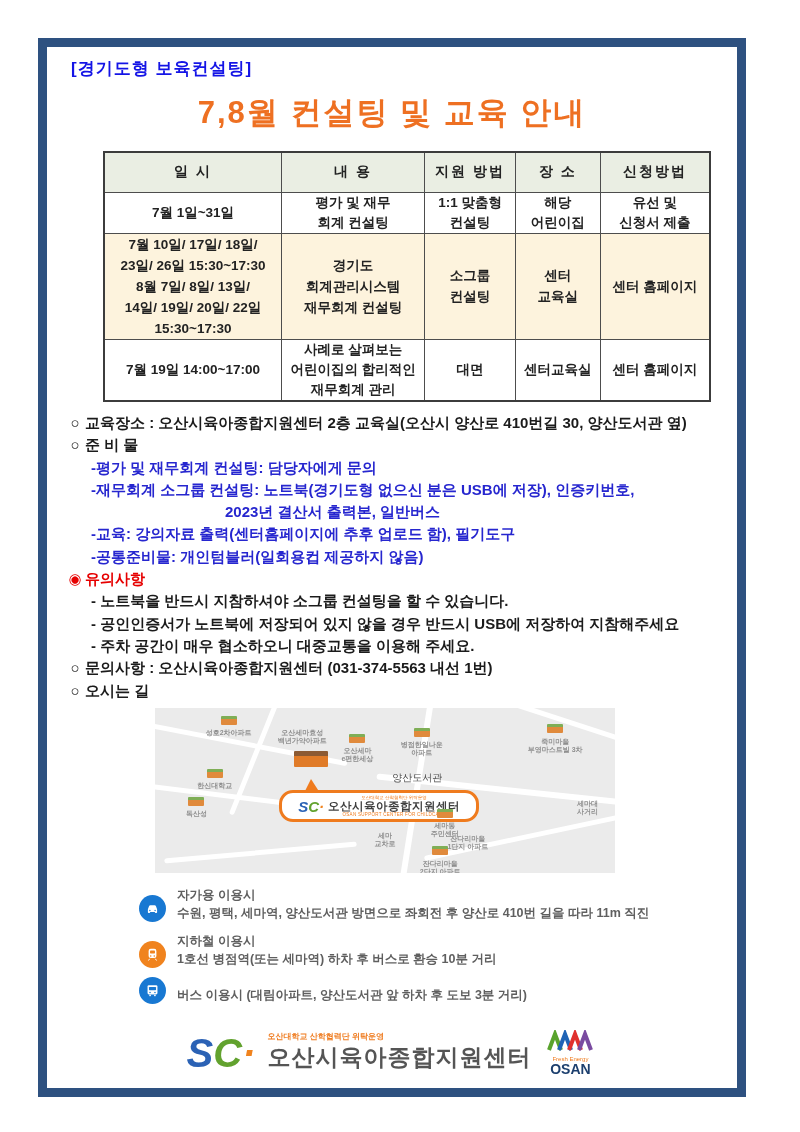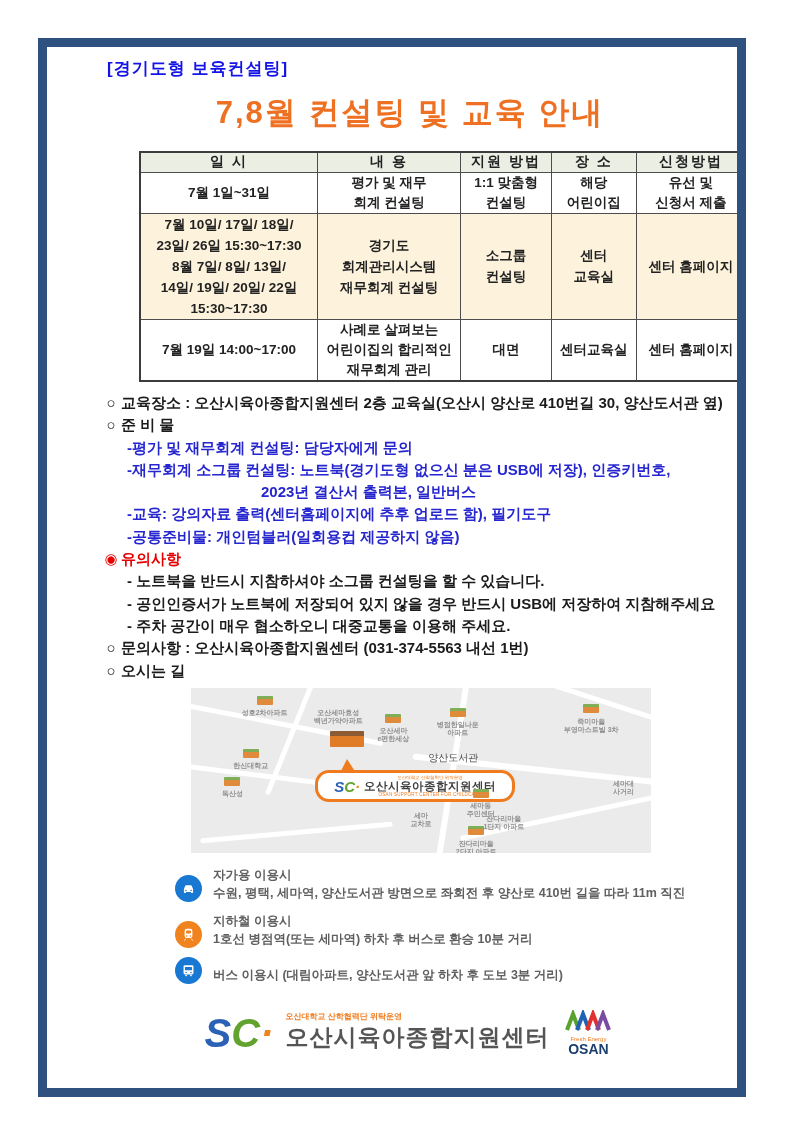--- a/index.html
+++ b/index.html
@@ -1,25 +1,25 @@
 <!DOCTYPE html>
 <html><head>
 <meta charset="utf-8">
 <style>
   * { margin:0; padding:0; box-sizing:border-box; }
   html,body { width:800px; height:1132px; background:#ffffff; font-family:"Liberation Sans","DejaVu Sans",sans-serif; }
-  .frame { position:absolute; left:38px; top:38px; width:708px; height:1059px; border:9px solid #2e5180; background:#fff; overflow:hidden;padding-left:36px; }
+  .frame { position:absolute; left:38px; top:38px; width:708px; height:1059px; border:9px solid #2e5180; background:#fff; overflow:hidden; }
   .content { position:relative; width:100%; height:100%; padding:10px 24px 0 24px; }
 
   .category { color:#1414e6; font-weight:bold; font-size:17px; letter-spacing:1px; }
   .doc-title { text-align:center; color:#ee7022; font-weight:bold; font-size:31px; letter-spacing:2px; margin-top:12px; }
 
   table.sched { border-collapse:collapse; margin:17px 0 0 32px; width:608px; table-layout:fixed; }
   table.sched th, table.sched td { border:1px solid #4d4d4d; text-align:center; vertical-align:middle; color:#222; }
-  table.sched th { background:#eaeee3; font-size:14px; font-weight:bold; height:20px; letter-spacing:2px; }
+  table.sched th { background:#eaeee3; font-size:14px; font-weight:bold; height:40px; letter-spacing:2px; }
   table.sched td { font-size:13.5px; font-weight:600; line-height:20px; white-space:pre-line; }
   table.sched tr.hl td { background:#fdf3dd; line-height:21px; }
   table.sched { border:2px solid #3c3c3c; }
 
   .notes { margin:10px 0 0 -6px; }
   .note-line { font-size:15px; font-weight:600; line-height:22.3px; color:#1b1b1b; white-space:nowrap; }
   .note-line .mk { display:inline-block; width:20px; text-align:center; }
   .note-line.c-blue { color:#2626cf; }
   .note-line.c-red { color:#e60000; }
   .note-line.ind1 { padding-left:26px; }

